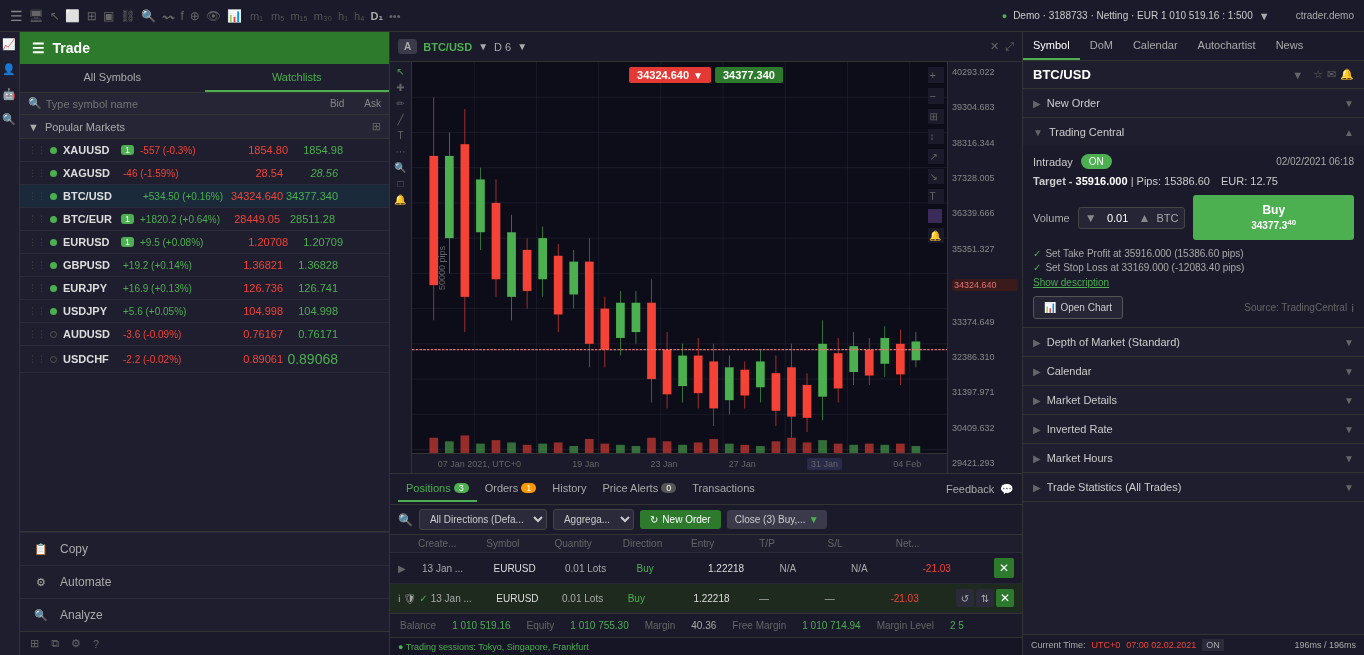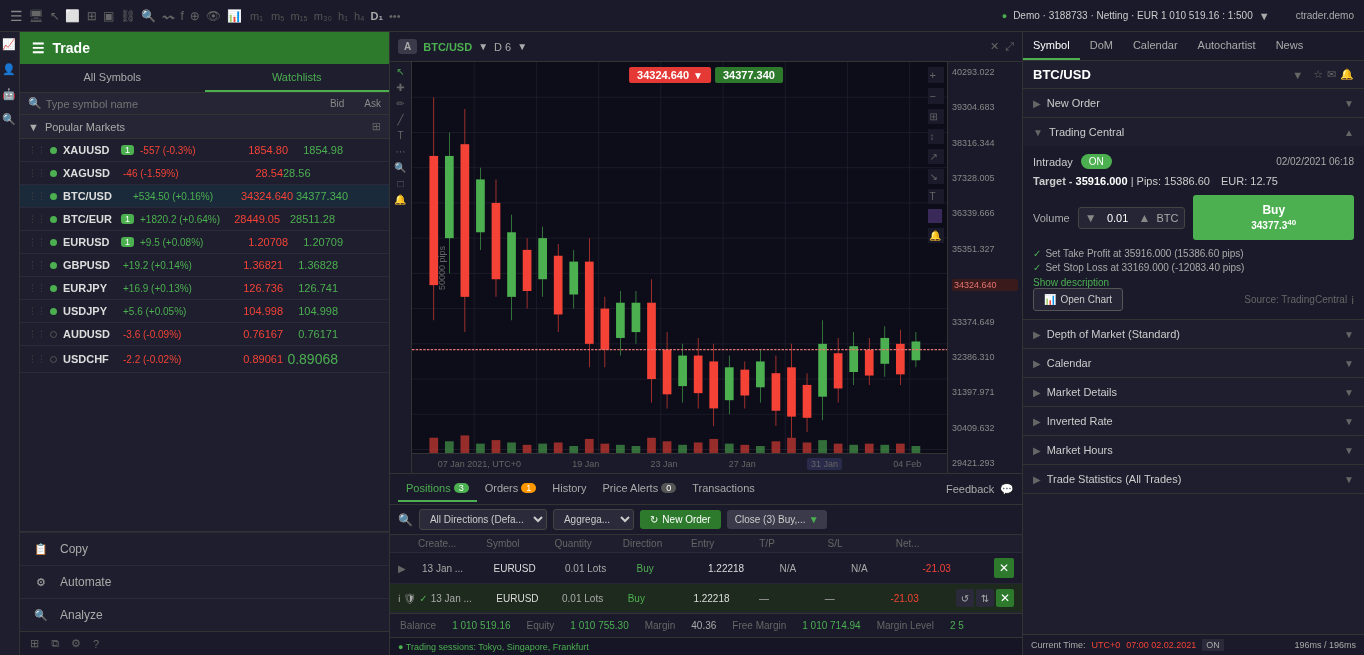--- a/index.html
+++ b/index.html
@@ -87,28 +87,28 @@
         <span style="min-width:60px;text-align:right;color:#f44336;font-size:11px;">1854.80</span>
         <span style="min-width:55px;text-align:right;color:#4caf50;font-size:11px;">1854.98</span>
       </div>
 
       <div style="display:flex;align-items:center;padding:5px 8px;border-bottom:1px solid #2a2a3a;cursor:pointer;">
         <span style="color:#444;margin-right:4px;font-size:9px;">⋮⋮</span>
         <span style="width:7px;height:7px;border-radius:50%;background:#4caf50;margin-right:6px;flex-shrink:0;"></span>
         <span style="font-size:11px;color:#ddd;font-weight:bold;min-width:58px;">XAGUSD</span>
         <span style="font-size:10px;color:#f44336;min-width:100px;margin-left:2px;">-46 (-1.59%)</span>
         <span style="min-width:60px;text-align:right;color:#f44336;font-size:11px;">28.54</span>
-        <span style="min-width:55px;color:#4caf50;font-size:11px;">28.56</span>
+        <span style="min-width:55px;text-align:right;color:#4caf50;font-size:11px;font-style:italic;">28.56</span>
       </div>
 
       <div style="display:flex;align-items:center;padding:5px 8px;border-bottom:1px solid #2a2a3a;cursor:pointer;background:#1a2a3a;">
         <span style="color:#444;margin-right:4px;font-size:9px;">⋮⋮</span>
         <span style="width:7px;height:7px;border-radius:50%;background:#4caf50;margin-right:6px;flex-shrink:0;"></span>
         <span style="font-size:11px;color:#ddd;font-weight:bold;min-width:58px;">BTC/USD</span>
-        <span style="font-size:10px;color:#4caf50;min-width:100px;margin-left:12px;">+534.50 (+0.16%)</span>
+        <span style="font-size:10px;color:#4caf50;min-width:100px;margin-left:2px;text-align:right;">+534.50 (+0.16%)</span>
         <span style="min-width:60px;text-align:right;color:#f44336;font-size:11px;">34324.640</span>
         <span style="min-width:55px;text-align:right;color:#4caf50;font-size:11px;">34377.340</span>
       </div>
 
       <div style="display:flex;align-items:center;padding:5px 8px;border-bottom:1px solid #2a2a3a;cursor:pointer;">
         <span style="color:#444;margin-right:4px;font-size:9px;">⋮⋮</span>
         <span style="width:7px;height:7px;border-radius:50%;background:#4caf50;margin-right:6px;flex-shrink:0;"></span>
         <span style="font-size:11px;color:#ddd;font-weight:bold;min-width:58px;">BTC/EUR</span>
         <span style="background:#4caf50;color:white;font-size:9px;padding:0 4px;border-radius:3px;margin-right:4px;">1</span>
         <span style="font-size:10px;color:#4caf50;min-width:80px;margin-left:2px;">+1820.2 (+0.64%)</span>
@@ -592,21 +592,21 @@
           <div style="margin-bottom:3px;display:flex;align-items:center;gap:4px;">
             <span style="color:#4caf50;cursor:pointer;">✓</span>
             <span>Set Take Profit at 35916.000 (15386.60 pips)</span>
           </div>
           <div style="display:flex;align-items:center;gap:4px;">
             <span style="color:#4caf50;cursor:pointer;">✓</span>
             <span>Set Stop Loss at 33169.000 (-12083.40 pips)</span>
           </div>
         </div>
 
-        <div style="color:#4caf50;font-size:10px;cursor:pointer;">Show description</div>
+        <div style="color:#4caf50;font-size:10px;cursor:pointer;text-decoration:underline;margin-bottom:8px;">Show description</div>
 
         <div style="display:flex;align-items:center;">
           <button style="background:#252535;border:1px solid #555;color:#ccc;padding:5px 10px;border-radius:3px;cursor:pointer;font-size:10px;display:flex;align-items:center;gap:4px;">
             <span>📊</span>
             <span>Open Chart</span>
           </button>
           <span style="color:#666;font-size:10px;margin-left:auto;">Source: TradingCentral</span>
           <span style="color:#666;cursor:pointer;margin-left:4px;font-size:11px;">ℹ</span>
         </div>
       </div>

